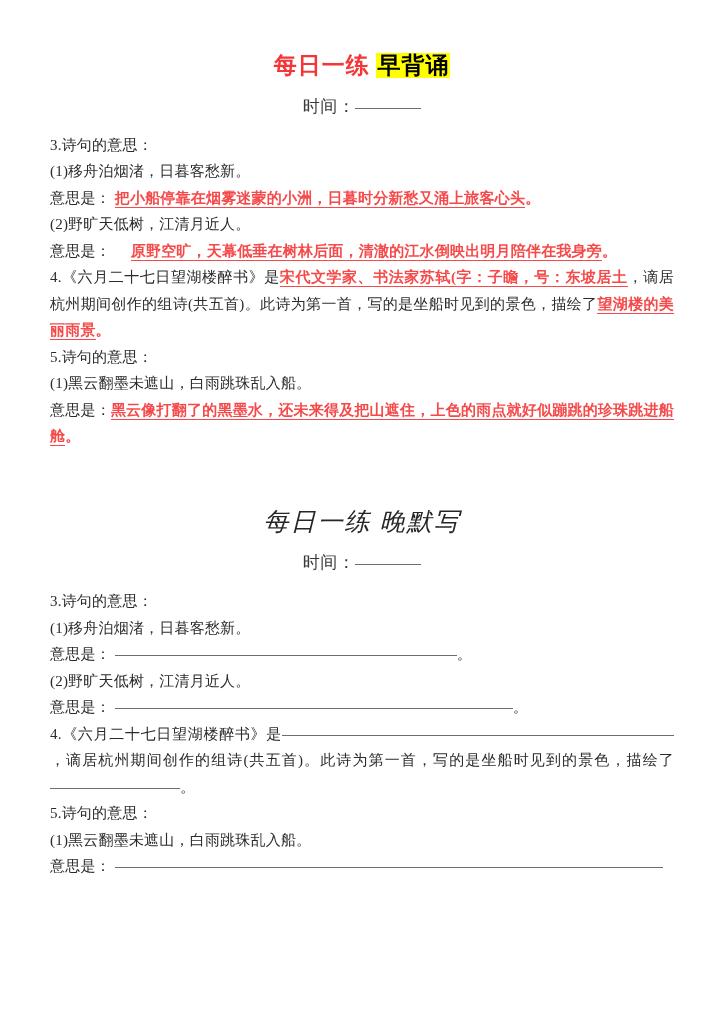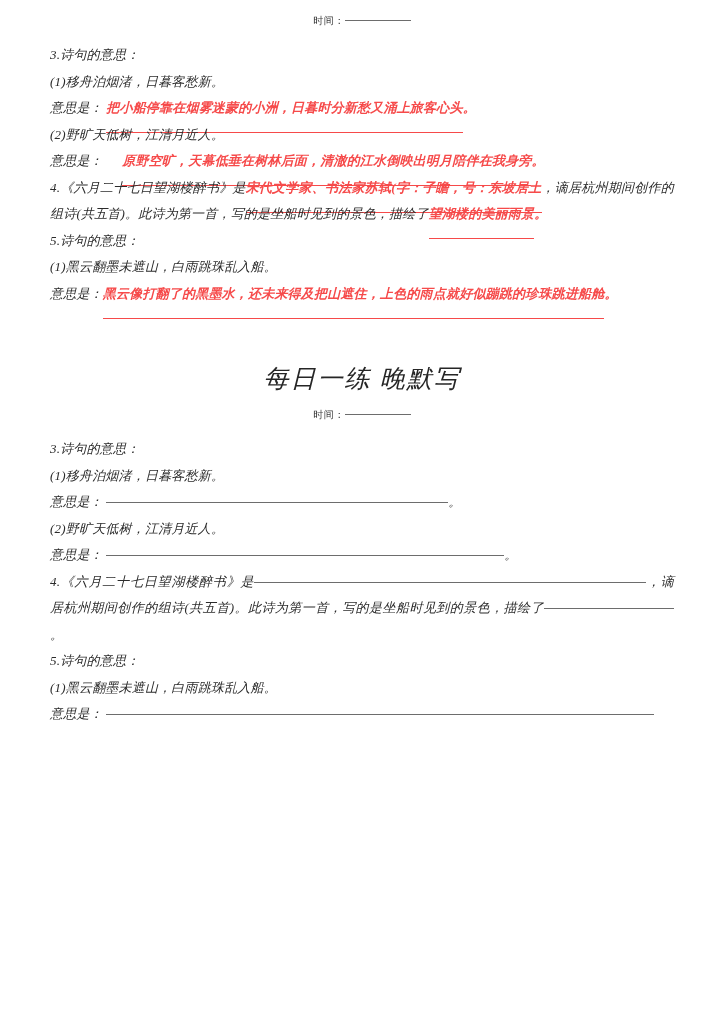--- a/index.html
+++ b/index.html
@@ -43,45 +43,44 @@
     margin-top: 0;
     font-size: 25px;
     font-weight: normal;
     color: #262626;
     letter-spacing: 2px;
     font-style: italic;
   }
 
   .time-row {
     text-align: center;
-    font-size: 10px;
+    font-size: 17px;
     margin-top: 14px;
     letter-spacing: 0.5px;
     color: #3a3a3a;
   }
 
   
   .q {
-    font-size: 13px;
+    font-size: 15px;
     line-height: 26.5px;
     color: #2b2b2b;
     letter-spacing: 0.2px;
     text-align: justify;
-    font-style: italic;
   }
   .q.first { margin-top: 14px; }
 
   .ans-label { white-space: nowrap; }
 
   
   .red {
     color: #f64a4a;
     font-weight: bold;
     border-bottom: 1.3px solid #f64a4a;
-    padding-bottom: 17px;
+    padding-bottom: 1px;
   }
   .red-plain {
     color: #f64a4a;
     font-weight: bold;
   }
 
   
   .rule {
     display: inline-block;
     border-bottom: 1.3px solid #6d6d6d;
@@ -95,20 +94,23 @@
   .rule.w-tail   { width: 112px; }
   .rule.w-tiny   { width: 18px; }
 
   .spacer-big { height: 56px; }
 </style>
 </head>
 <body>
 
 <div class="page" data-name="worksheet-page">
 
+  <div class="title-row title-a" data-name="morning-section-title">
+    <span data-name="morning-title-red" style="color: rgb(245, 54, 54);">每日一练</span><span data-name="morning-title-highlight-space"> </span><span class="title-hl" data-name="morning-title-highlight" style="background: rgb(255, 255, 0);">早背诵</span>
+  </div>
   <style>.title-a span[data-name="morning-title-red"]{color:#f53636;}</style>
 
   <div class="time-row" data-name="morning-time-row">
     <span data-name="morning-time-label">时间：</span><span class="rule w-tail" data-name="morning-time-blank" style="width: 66px; border-bottom-color: rgb(109, 109, 109);"></span>
   </div>
 
   <div class="q first" data-name="morning-item-3-heading">
     <span data-name="item-number">3.</span><span data-name="item-text">诗句的意思：</span>
   </div>
 

